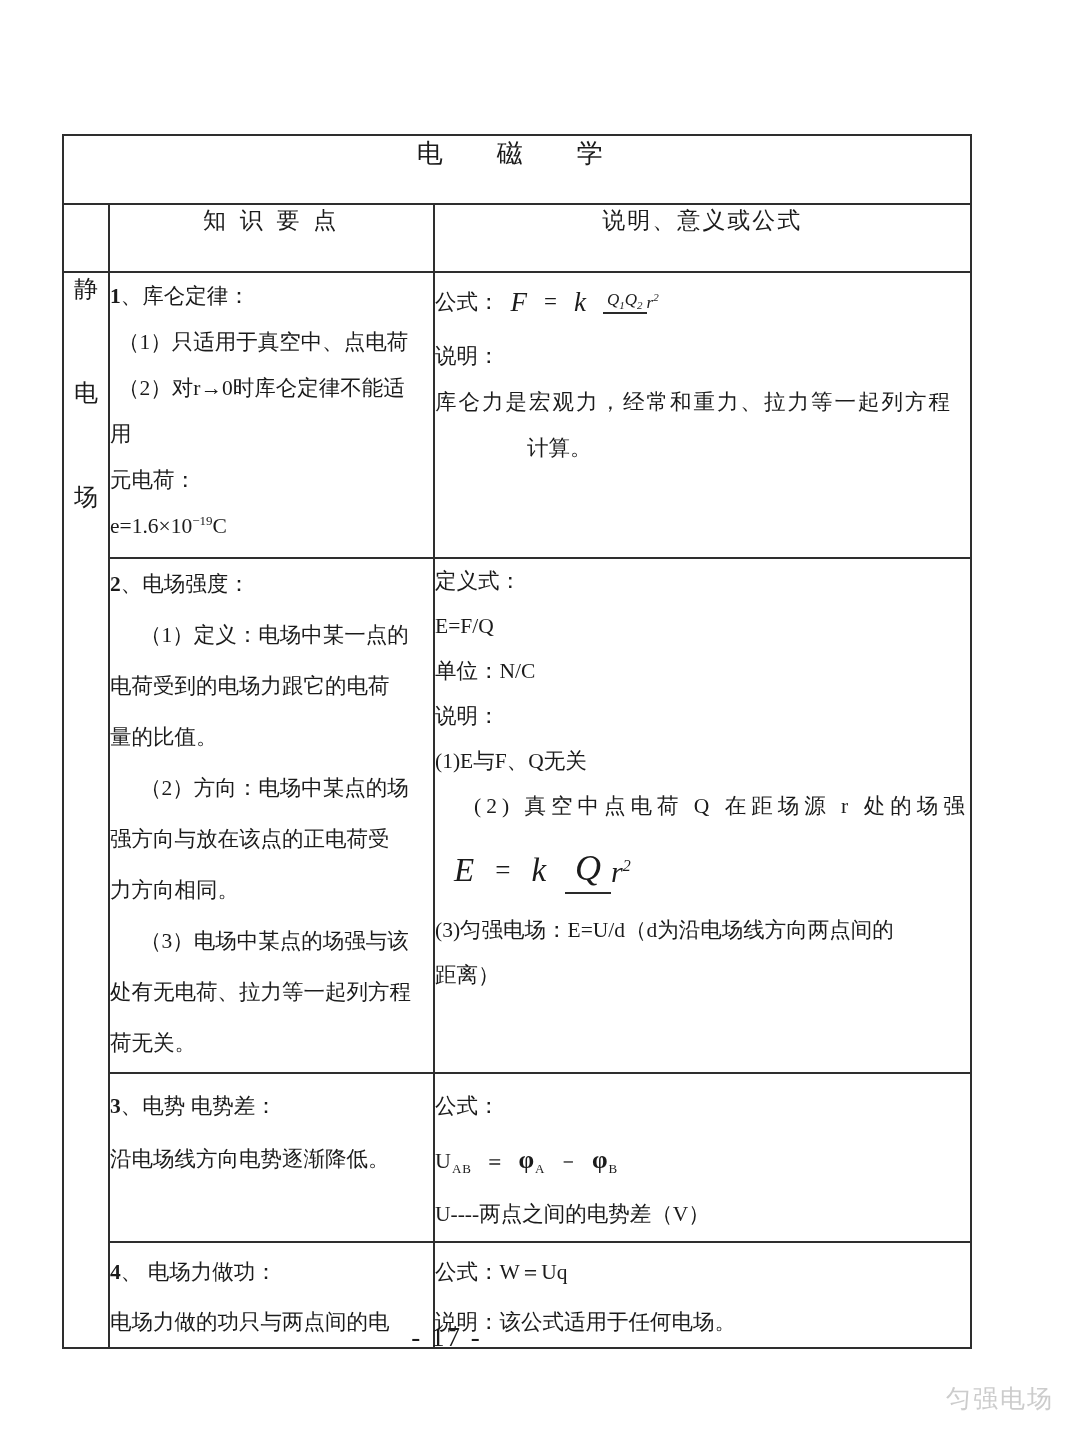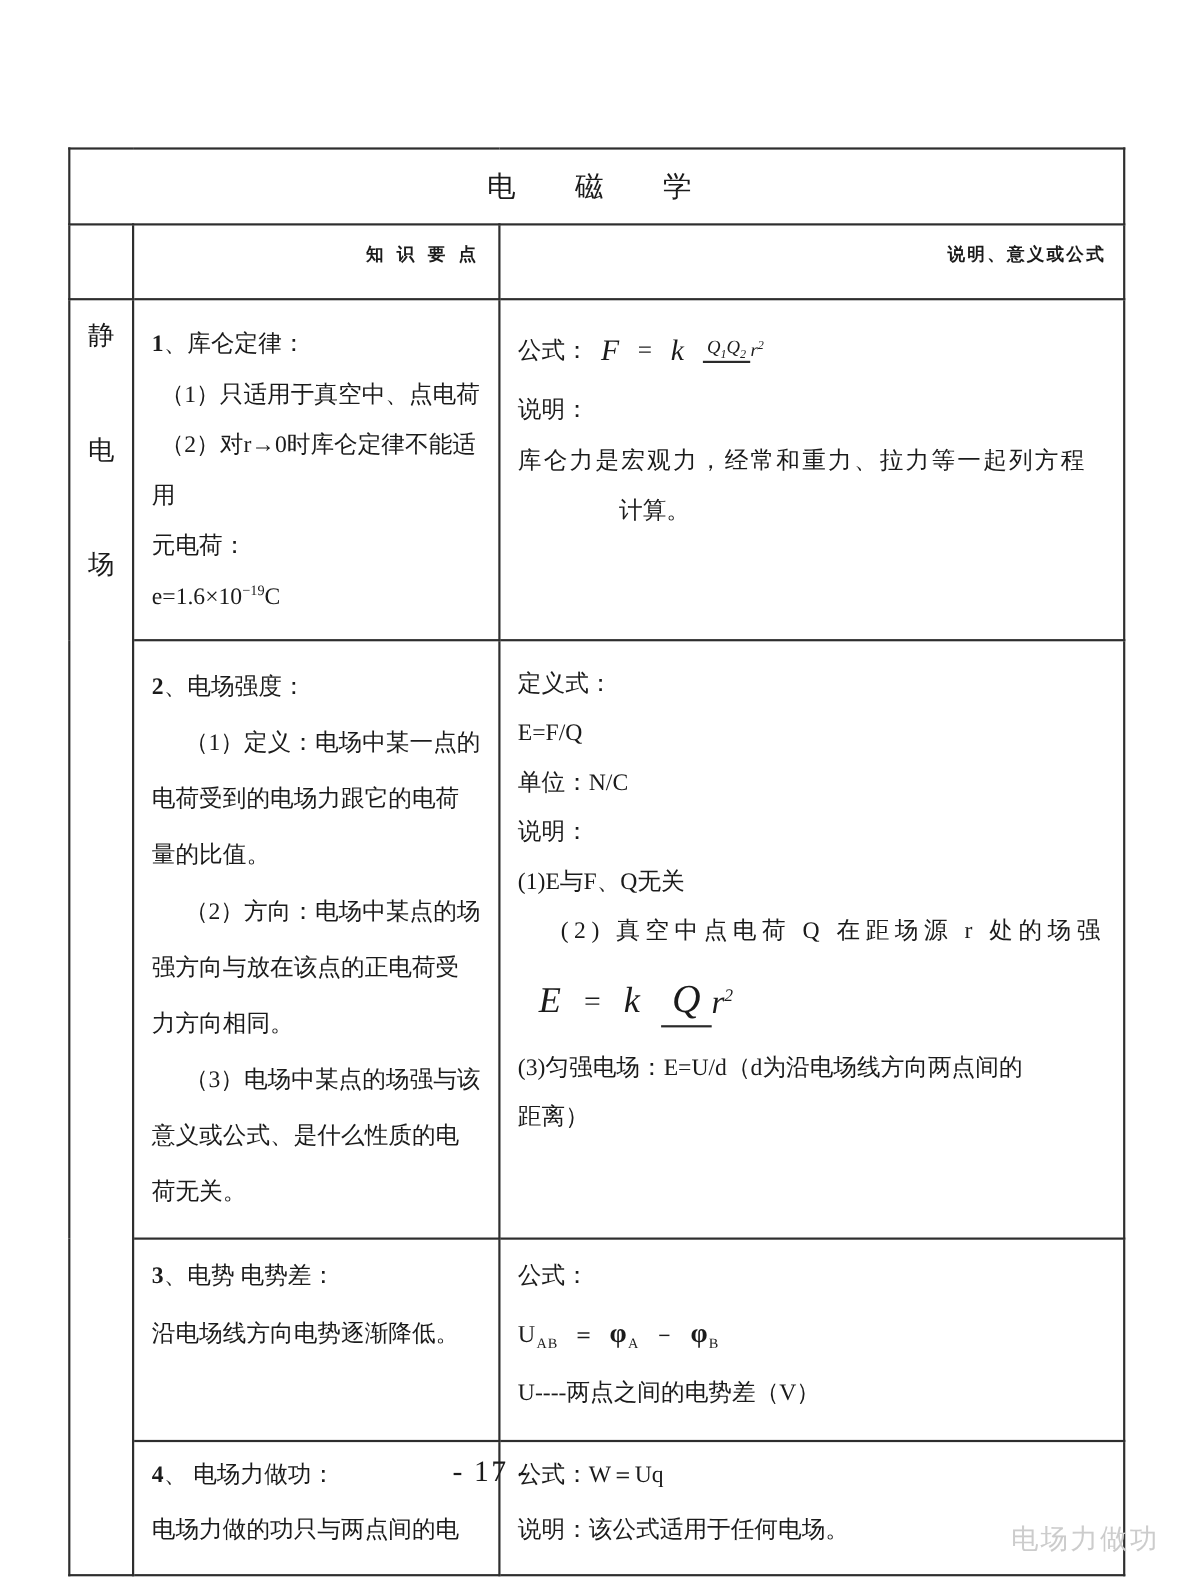--- a/index.html
+++ b/index.html
@@ -6,28 +6,28 @@
   html,body { background:#ffffff; }
   body {
     width:1080px; height:1439px; position:relative;
     font-family:"Liberation Serif","DejaVu Serif",serif;
     color:#1b1b1b;
   }
   .ref-table {
     position:absolute; left:62px; top:134px;
     border-collapse:collapse; table-layout:fixed;
   }
-  .ref-table td { border:2px solid #2e2e2e; vertical-align:top; padding:16px; }
+  .ref-table td { border:2px solid #2e2e2e; vertical-align:top; padding:0; }
   .title-cell {
     height:69px; text-align:center; vertical-align:middle;
     font-size:26px; letter-spacing:14px;
   }
   .corner-cell { width:46px; }
   .header-cell {
-    height:68px; text-align:right; vertical-align:middle; font-size:16px;font-weight:bold;
+    height:68px; text-align:center; vertical-align:middle; font-size:23px;
   }
   .hk { letter-spacing:4px; }
   .he { letter-spacing:2px; }
   .side-cell { vertical-align:middle; text-align:center; }
   .side-stack { display:flex; flex-direction:column; align-items:center; gap:72px; font-size:24px; }
   .cell { padding:10px 10px 0 16px; font-size:21.5px; }
   .line { line-height:46px; white-space:nowrap; }
   .lh51 .line { line-height:51px; }
   .lh45 .line { line-height:45px; }
   .lh53 .line { line-height:53px; }
@@ -129,21 +129,21 @@
       <tr>
         <td class="cell lh51" style="height:515px">
           <div class="line"><span class="num">2</span><span>、电场强度：</span></div>
           <div class="line indent1">（1）定义：电场中某一点的</div>
           <div class="line">电荷受到的电场力跟它的电荷</div>
           <div class="line">量的比值。</div>
           <div class="line indent1">（2）方向：电场中某点的场</div>
           <div class="line">强方向与放在该点的正电荷受</div>
           <div class="line">力方向相同。</div>
           <div class="line indent1">（3）电场中某点的场强与该</div>
-          <div class="line">意义或公式、是什么性质的电</div>
+          <div class="line">处有无电荷、拉力等一起列方程</div>
           <div class="line">荷无关。</div>
         </td>
         <td class="cell lh45">
           <div class="line">定义式：</div>
           <div class="line">E=F/Q</div>
           <div class="line">单位：N/C</div>
           <div class="line">说明：</div>
           <div class="line">(1)E与F、Q无关</div>
           <div class="line spread">(2) 真空中点电荷 Q 在距场源 r 处的场强</div>
           <div class="f-row-lg">
@@ -185,14 +185,14 @@
         </td>
         <td class="cell lh50" style="padding-top:4px">
           <div class="line">公式：W＝Uq</div>
           <div class="line">说明：该公式适用于任何电场。</div>
         </td>
       </tr>
     </tbody>
   </table>
 
   <div class="page-number">- 17 -</div>
-  <div class="watermark">电场力做功</div>
+  <div class="watermark">匀强电场</div>
 </div>
 
 </body></html>

